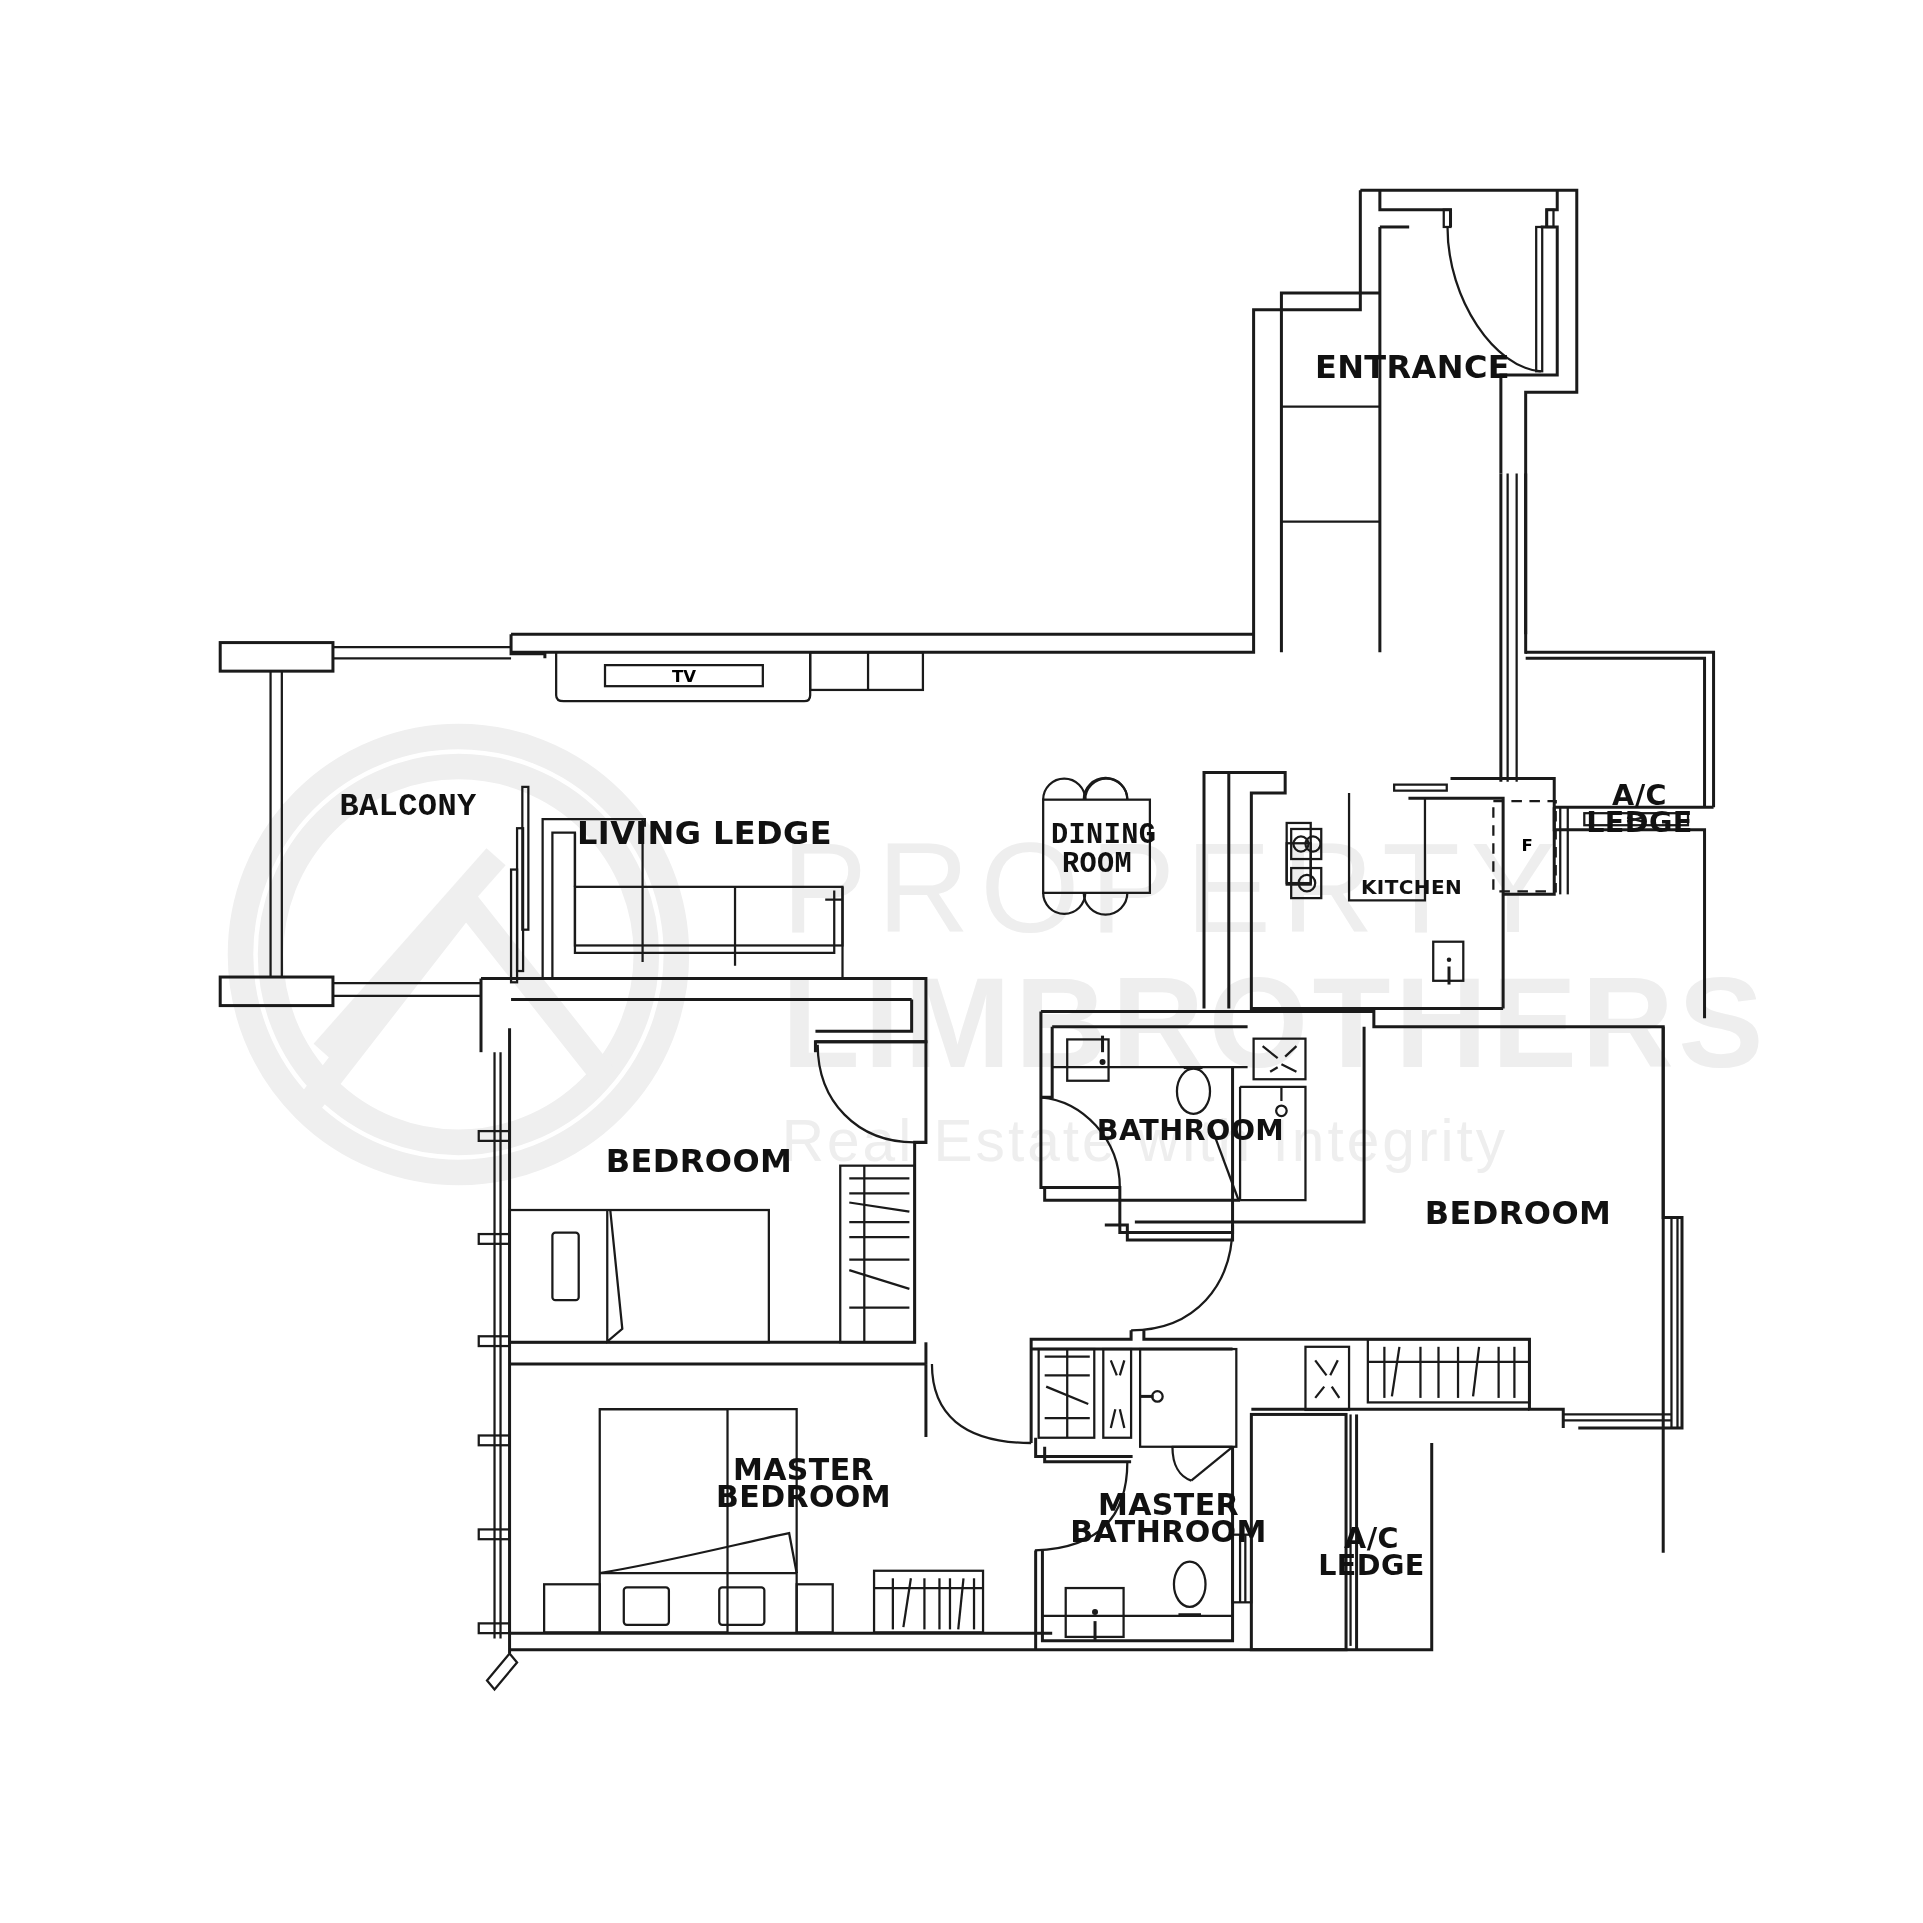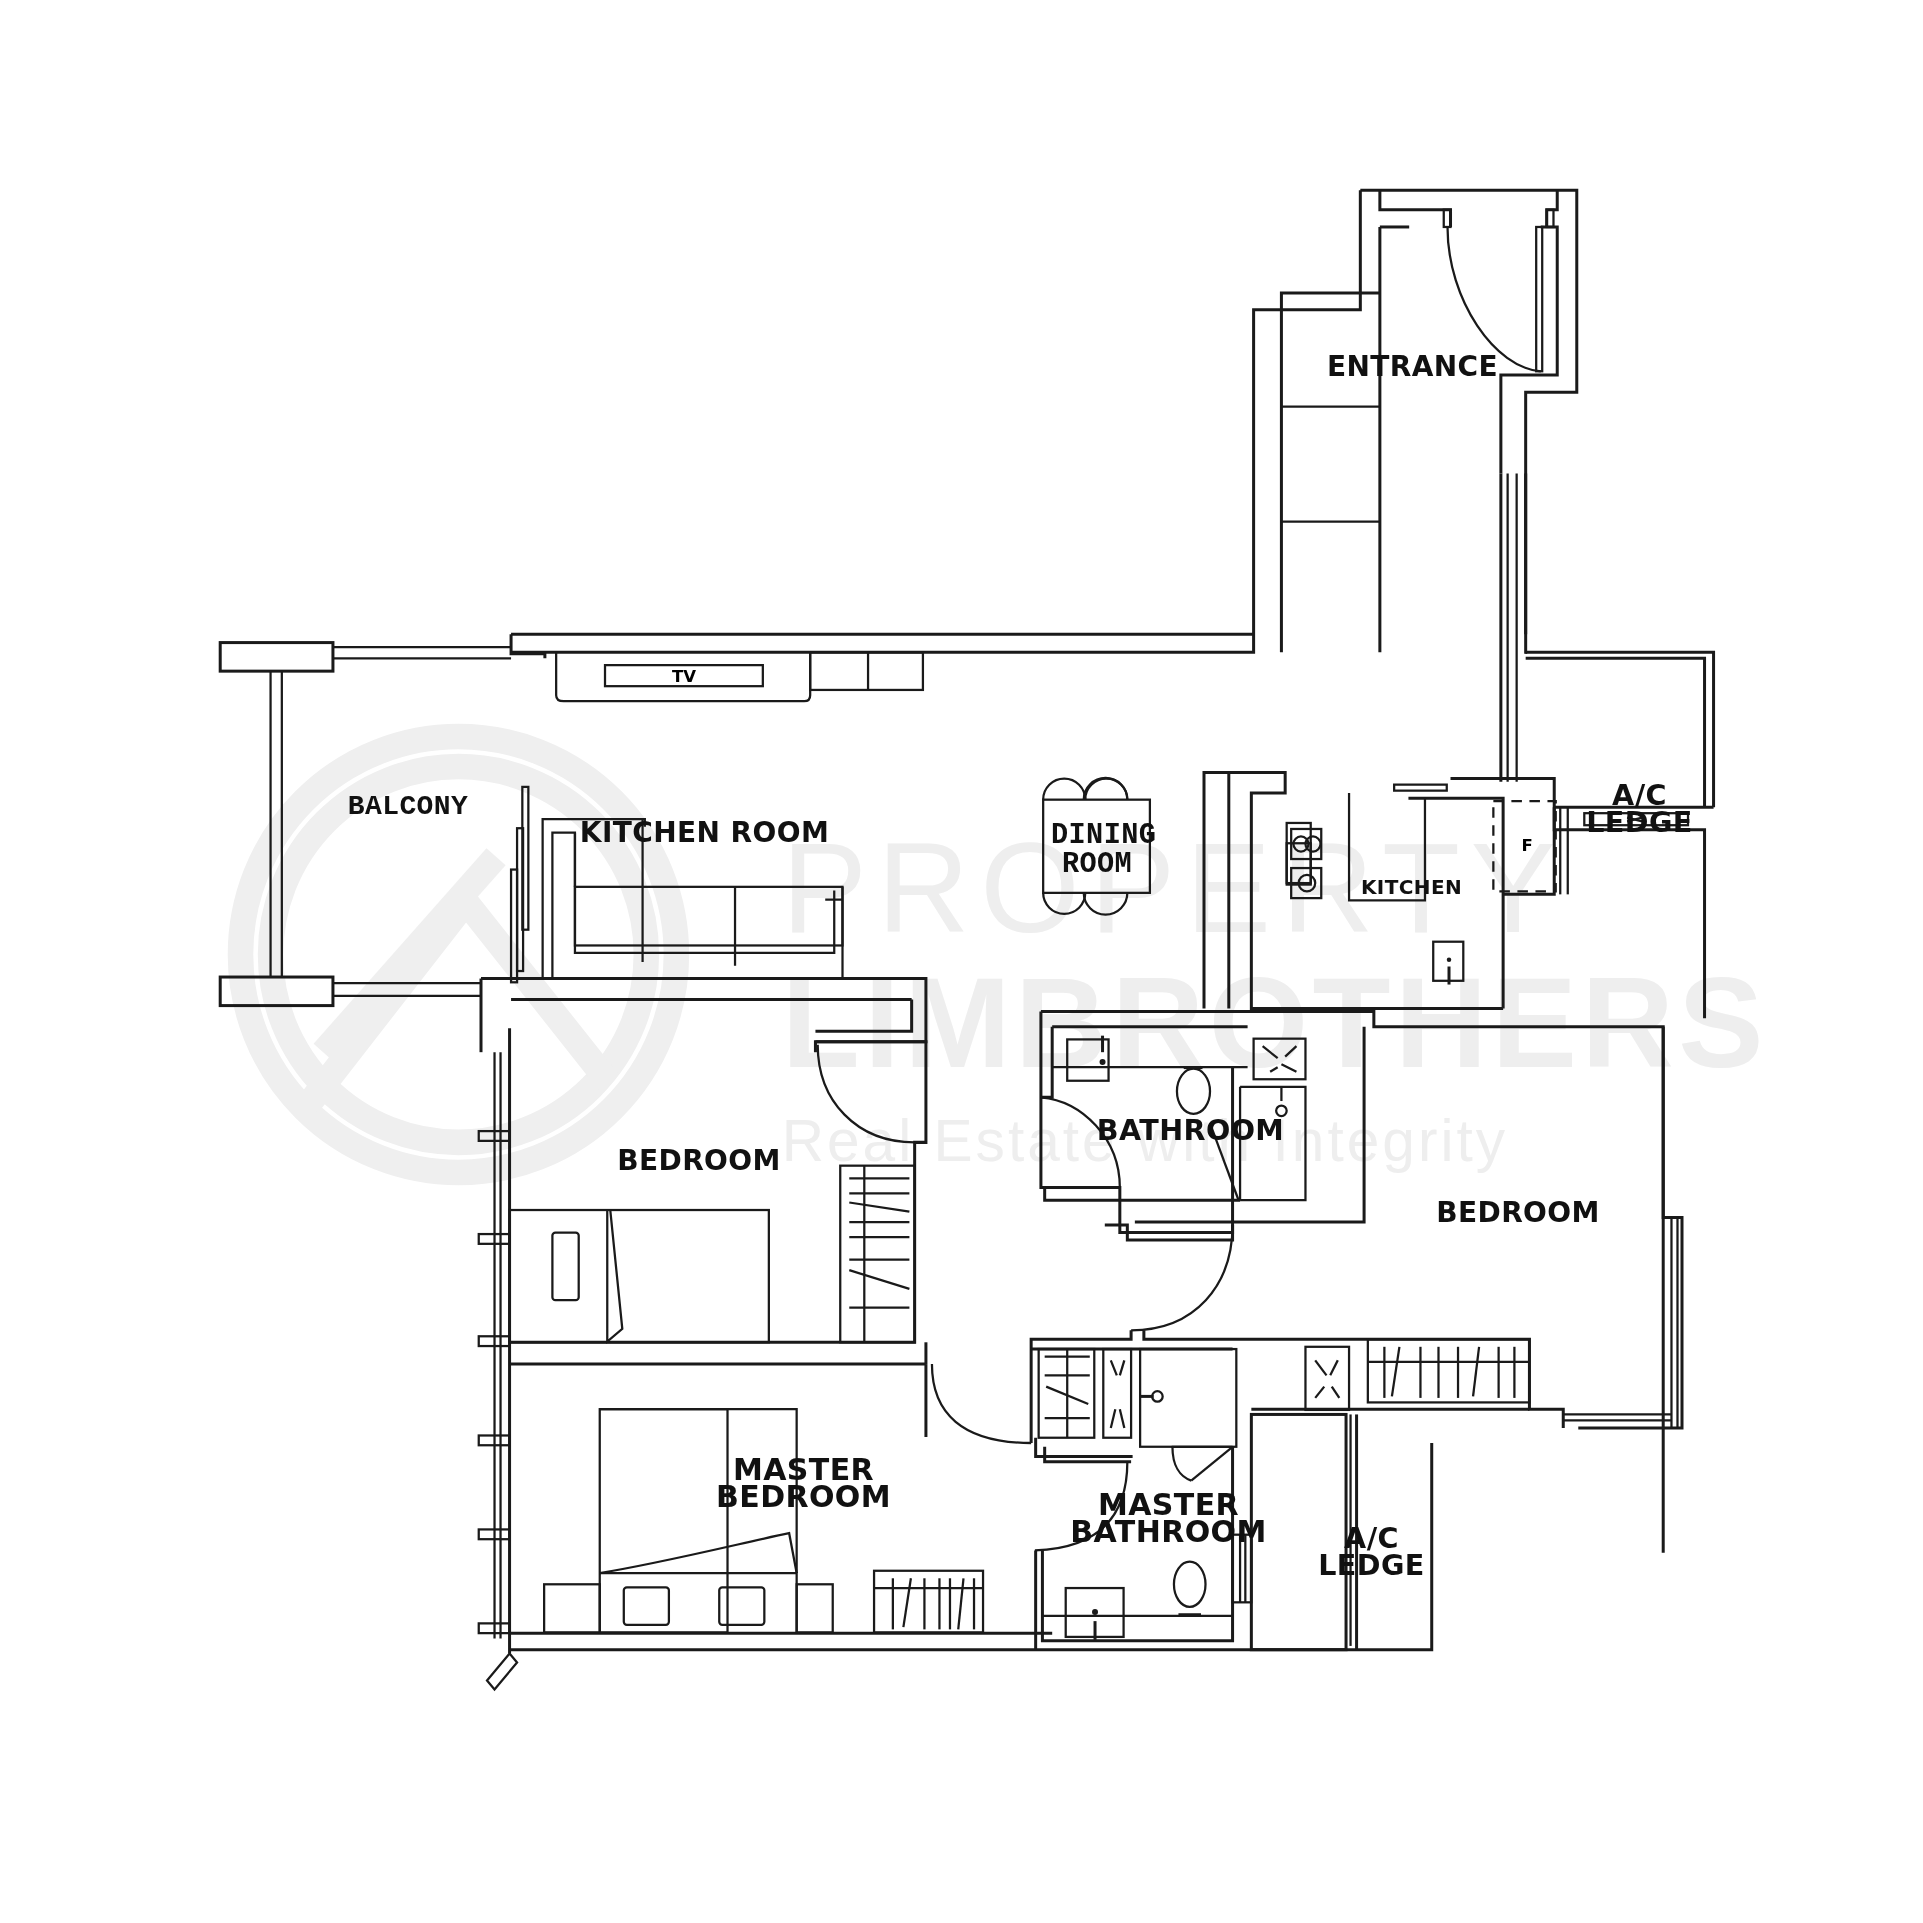--- a/index.html
+++ b/index.html
@@ -3,21 +3,21 @@
 <meta charset="utf-8">
 <style>
   html, body { margin:0; padding:0; background:#ffffff; }
   body { width:1924px; height:1924px; position:relative; overflow:hidden; font-family:"Liberation Sans", sans-serif; }
   #plan { position:absolute; left:0; top:0; width:1924px; height:1924px; }
   .w { fill:none; stroke:#1a1a1a; stroke-width:4; }
   .t { fill:none; stroke:#1a1a1a; stroke-width:3; }
   .d { fill:none; stroke:#1a1a1a; stroke-width:3; stroke-dasharray:14 10; }
   .wm { fill:none; stroke:#efefef; stroke-width:34; }
   .wmtext { fill:#eeeeee; font-family:"Liberation Sans", sans-serif; }
-  .lbl { position:absolute; font-family:"DejaVu Sans", sans-serif; font-weight:bold; color:#111; font-size:28px; line-height:30px; text-align:center; white-space:nowrap; letter-spacing:0.4px; }
+  .lbl { position:absolute; font-family:"DejaVu Sans", sans-serif; font-weight:bold; color:#111; font-size:32px; line-height:30px; text-align:center; white-space:nowrap; letter-spacing:0.4px; }
 </style>
 </head>
 <body>
 
 <svg id="plan" viewBox="0 0 2560 2560" xmlns="http://www.w3.org/2000/svg">
 
   <g>
     <circle class="wm" cx="610" cy="1270" r="290"></circle>
     <circle class="wm" cx="610" cy="1270" r="250" stroke-width="18"></circle>
     <polyline class="wm" points="410,1470 620,1200 810,1440" stroke-width="40"></polyline>
@@ -293,21 +293,21 @@
   <g>
     <rect class="w" x="1665" y="1882" width="126" height="313"></rect>
     <line class="t" x1="1797" y1="1882" x2="1797" y2="2190"></line>
     <line class="w" x1="1805" y1="1882" x2="1805" y2="2195"></line>
     <line class="w" x1="1665" y1="1875" x2="2035" y2="1875"></line>
   </g>
 </svg>
 
 <div class="lbl" style="left:1311px; top:352px; width:203px;">ENTRANCE</div>
 <div class="lbl" style="left:314px; top:792px; width:188px;font-family:Liberation Mono, monospace;">BALCONY</div>
-<div class="lbl" style="left:573px; top:818px; width:263px;">KITCHEN ROOM</div>
+<div class="lbl" style="left:573px; top:818px; width:263px;">LIVING LEDGE</div>
 <div class="lbl" style="left:1051px; top:822px; width:92px; font-size:28.6px; line-height:28.6px;font-family:Liberation Mono, monospace;">
   <div>DINING</div>
   <div>ROOM</div>
 </div>
 <div class="lbl" style="left:1329px; top:872px; width:165px; font-size:20px;">KITCHEN</div>
 <div class="lbl" style="left:1572px; top:782px; width:135px; font-size:28.6px; line-height:27px;">
   <div>A/C</div>
   <div>LEDGE</div>
 </div>
 <div class="lbl" style="left:594px; top:1146px; width:210px;">BEDROOM</div>

